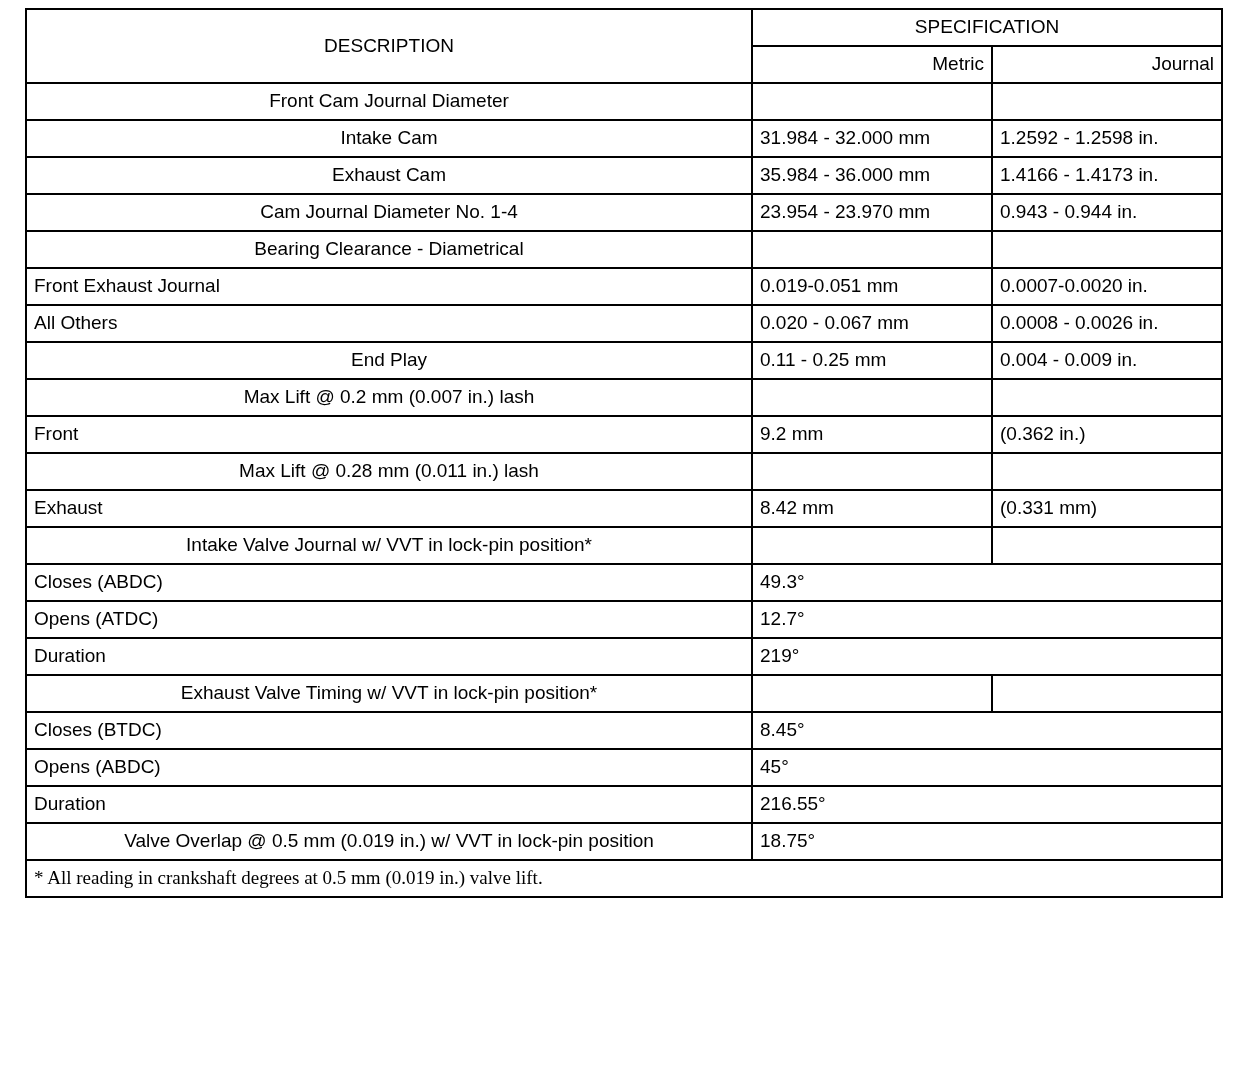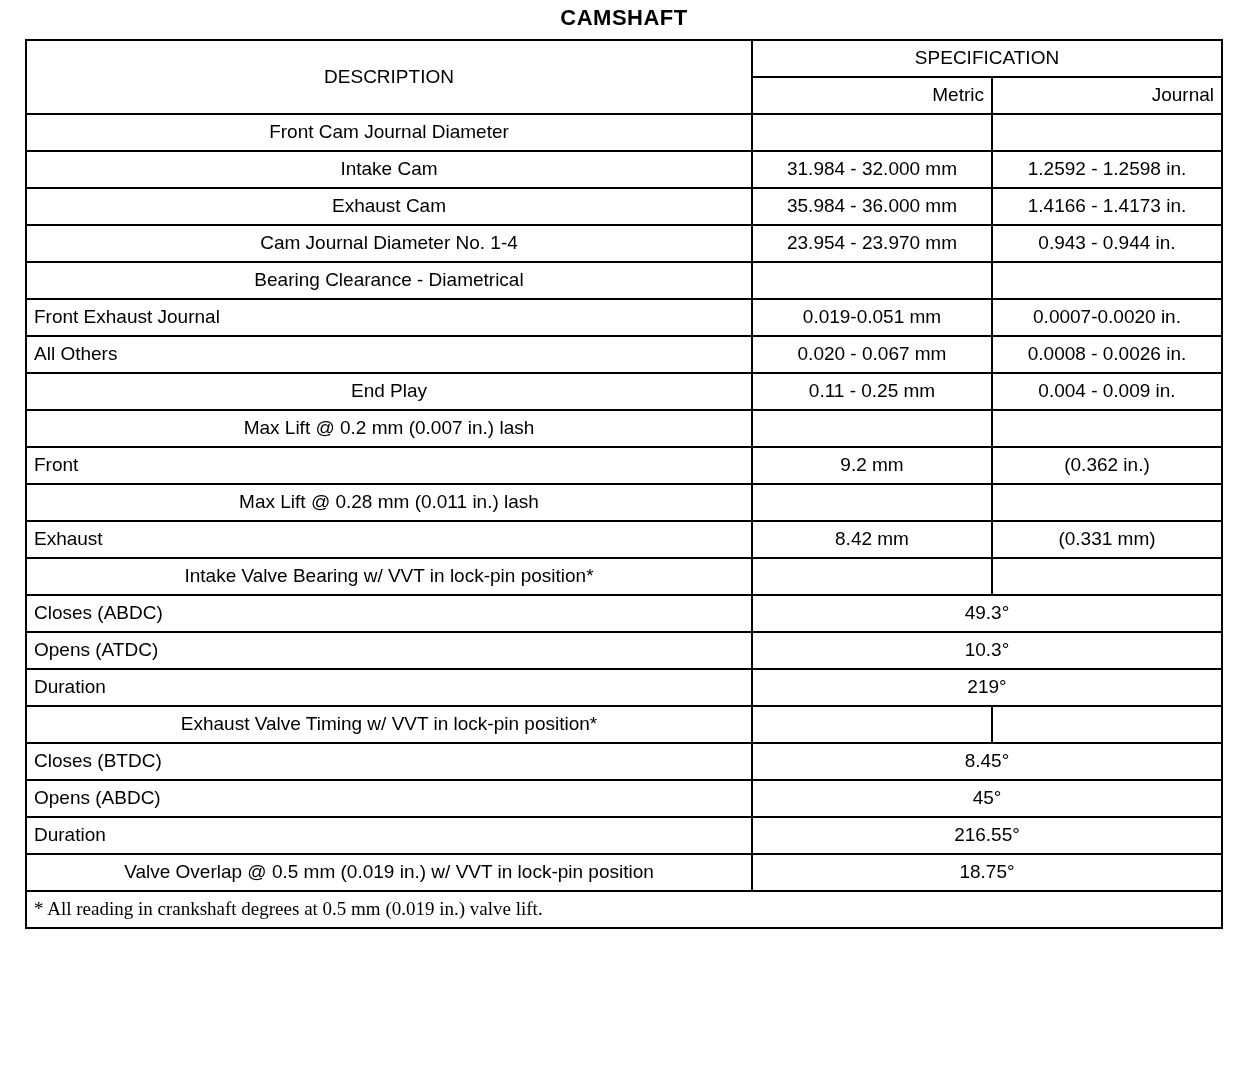--- a/index.html
+++ b/index.html
@@ -24,21 +24,21 @@
     text-align: center;
     font-size: 22px;
     font-weight: bold;
     letter-spacing: 0.5px;
     padding: 5px 0 8px 0;
     margin: 0;
   }
   table.spec {
     border-collapse: collapse;
     width: 1196px;
-    margin: 0 auto;
+    margin: 8px auto;
     table-layout: fixed;
   }
   table.spec td, table.spec th {
     border: 2px solid #000000;
     font-size: 19px;
     font-weight: normal;
     padding: 6px 7px 7px 7px;
     height: 28px;
     box-sizing: border-box;
     vertical-align: middle;
@@ -59,33 +59,32 @@
     height: 76px;
   }
   .hdr-sub {
     text-align: right;
     font-weight: bold;
     font-size: 19px;
     height: 38px;
   }
   .left { text-align: center; }
   .right { }
-  .center { text-align: center; }
+  .center { text-align: left; }
   .note {
     text-align: left;
     font-size: 19px;
     font-family: Liberation Serif, serif;
   }
 </style>
 </head>
 <body>
 
 <div class="page">
 
-  <h1 class="doc-title">CAMSHAFT</h1>
 
   <table class="spec">
     <colgroup>
       <col class="col-desc">
       <col class="col-metric">
       <col class="col-standard">
       <col class="col-edge">
     </colgroup>
     <thead>
       <tr>
@@ -166,33 +165,33 @@
           <td class="center"></td>
           <td class="col-edge"></td>
         </tr>
         <tr>
           <td class="right">Exhaust</td>
           <td class="center">8.42 mm</td>
           <td class="center">(0.331 mm)</td>
           <td class="col-edge"></td>
         </tr>
         <tr>
-          <td class="left">Intake Valve Bearing w/ VVT in lock-pin position*</td>
+          <td class="left">Intake Valve Journal w/ VVT in lock-pin position*</td>
           <td class="center"></td>
           <td class="center"></td>
           <td class="col-edge"></td>
         </tr>
         <tr>
           <td class="right">Closes (ABDC)</td>
           <td class="center" colspan="2">49.3°</td>
           <td class="col-edge"></td>
         </tr>
         <tr>
           <td class="right">Opens (ATDC)</td>
-          <td class="center" colspan="2">10.3°</td>
+          <td class="center" colspan="2">12.7°</td>
           <td class="col-edge"></td>
         </tr>
         <tr>
           <td class="right">Duration</td>
           <td class="center" colspan="2">219°</td>
           <td class="col-edge"></td>
         </tr>
         <tr>
           <td class="left">Exhaust Valve Timing w/ VVT in lock-pin position*</td>
           <td class="center"></td>

